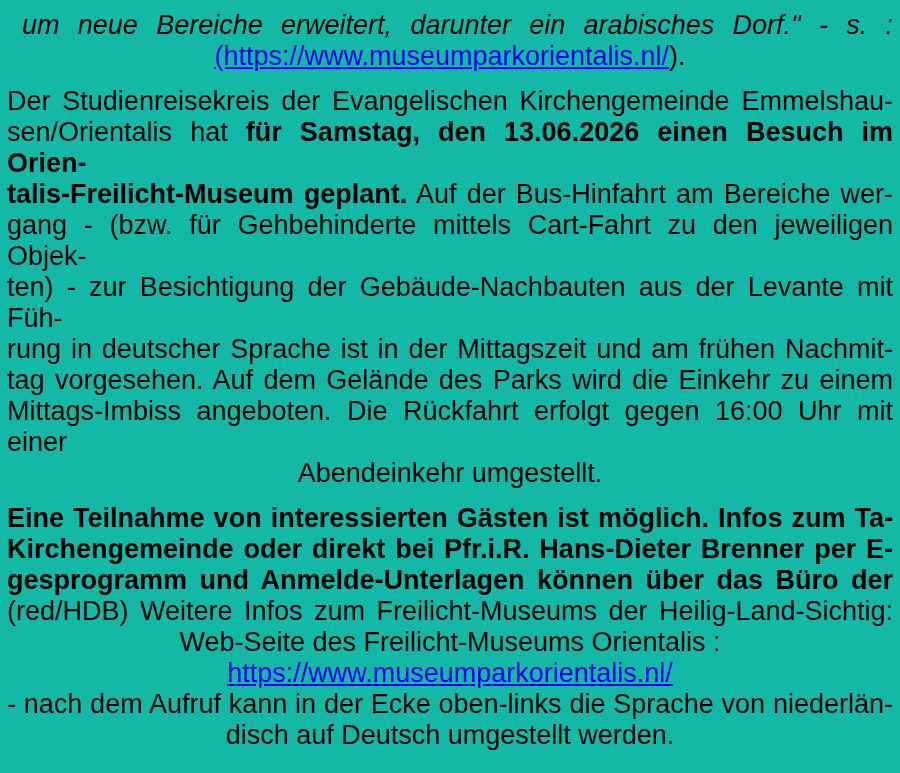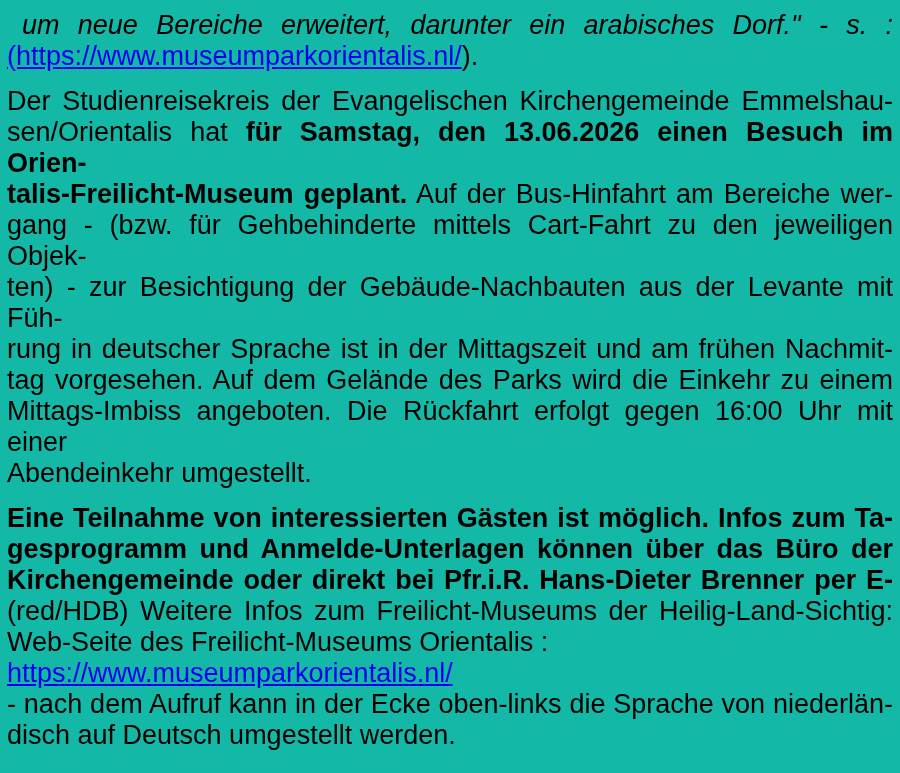--- a/index.html
+++ b/index.html
@@ -17,21 +17,21 @@
     font-family: "Liberation Sans", "DejaVu Sans", sans-serif;
     font-size: 27px;
     line-height: 31px;
     padding: 10px 7px 0 7px;
     overflow: hidden;
   }
   .paragraph {
     margin: 0 0 14px 0;
   }
   .line {
-    text-align: left;
+    text-align: center;
     min-height: 31px;
   }
   .line.justify {
     text-align: justify;
     text-align-last: justify;
   }
   .seg-bold   { font-weight: bold; }
   .seg-italic { font-style: italic; }
   a.link {
     color: var(--link-color, #0000ee);
@@ -55,22 +55,22 @@
         <div class="line justify"><span class="seg-bold">talis-Freilicht-Museum geplant.</span><span> Auf der Bus-Hinfahrt am Bereiche wer-</span></div>
         <div class="line justify"><span>gang - (bzw. für Gehbehinderte mittels Cart-Fahrt zu den jeweiligen Objek-</span></div>
         <div class="line justify"><span>ten) - zur Besichtigung der Gebäude-Nachbauten aus der Levante mit Füh-</span></div>
         <div class="line justify"><span>rung in deutscher Sprache ist in der Mittagszeit und am frühen Nachmit-</span></div>
         <div class="line justify"><span>tag vorgesehen. Auf dem Gelände des Parks wird die Einkehr zu einem</span></div>
         <div class="line justify"><span>Mittags-Imbiss angeboten. Die Rückfahrt erfolgt gegen 16:00 Uhr mit einer</span></div>
         <div class="line"><span>Abendeinkehr umgestellt.</span></div>
       </div>
       <div class="paragraph">
         <div class="line justify"><span class="seg-bold">Eine Teilnahme von interessierten Gästen ist möglich. Infos zum Ta-</span></div>
+        <div class="line justify"><span class="seg-bold">Kirchengemeinde oder direkt bei Pfr.i.R. Hans-Dieter Brenner per E-</span></div>
         <div class="line justify"><span class="seg-bold">gesprogramm und Anmelde-Unterlagen können über das Büro der</span></div>
-        <div class="line justify"><span class="seg-bold">Kirchengemeinde oder direkt bei Pfr.i.R. Hans-Dieter Brenner per E-</span></div>
         <div class="line justify"><span>(red/HDB) Weitere Infos zum Freilicht-Museums der Heilig-Land-Sichtig:</span></div>
         <div class="line"><span>Web-Seite des Freilicht-Museums Orientalis :</span></div>
         <div class="line"><a class="link">https://www.museumparkorientalis.nl/</a></div>
         <div class="line justify"><span>- nach dem Aufruf kann in der Ecke oben-links die Sprache von niederlän-</span></div>
         <div class="line"><span>disch auf Deutsch umgestellt werden.</span></div>
       </div>
     </div>
 </div>
 
 </body></html>

